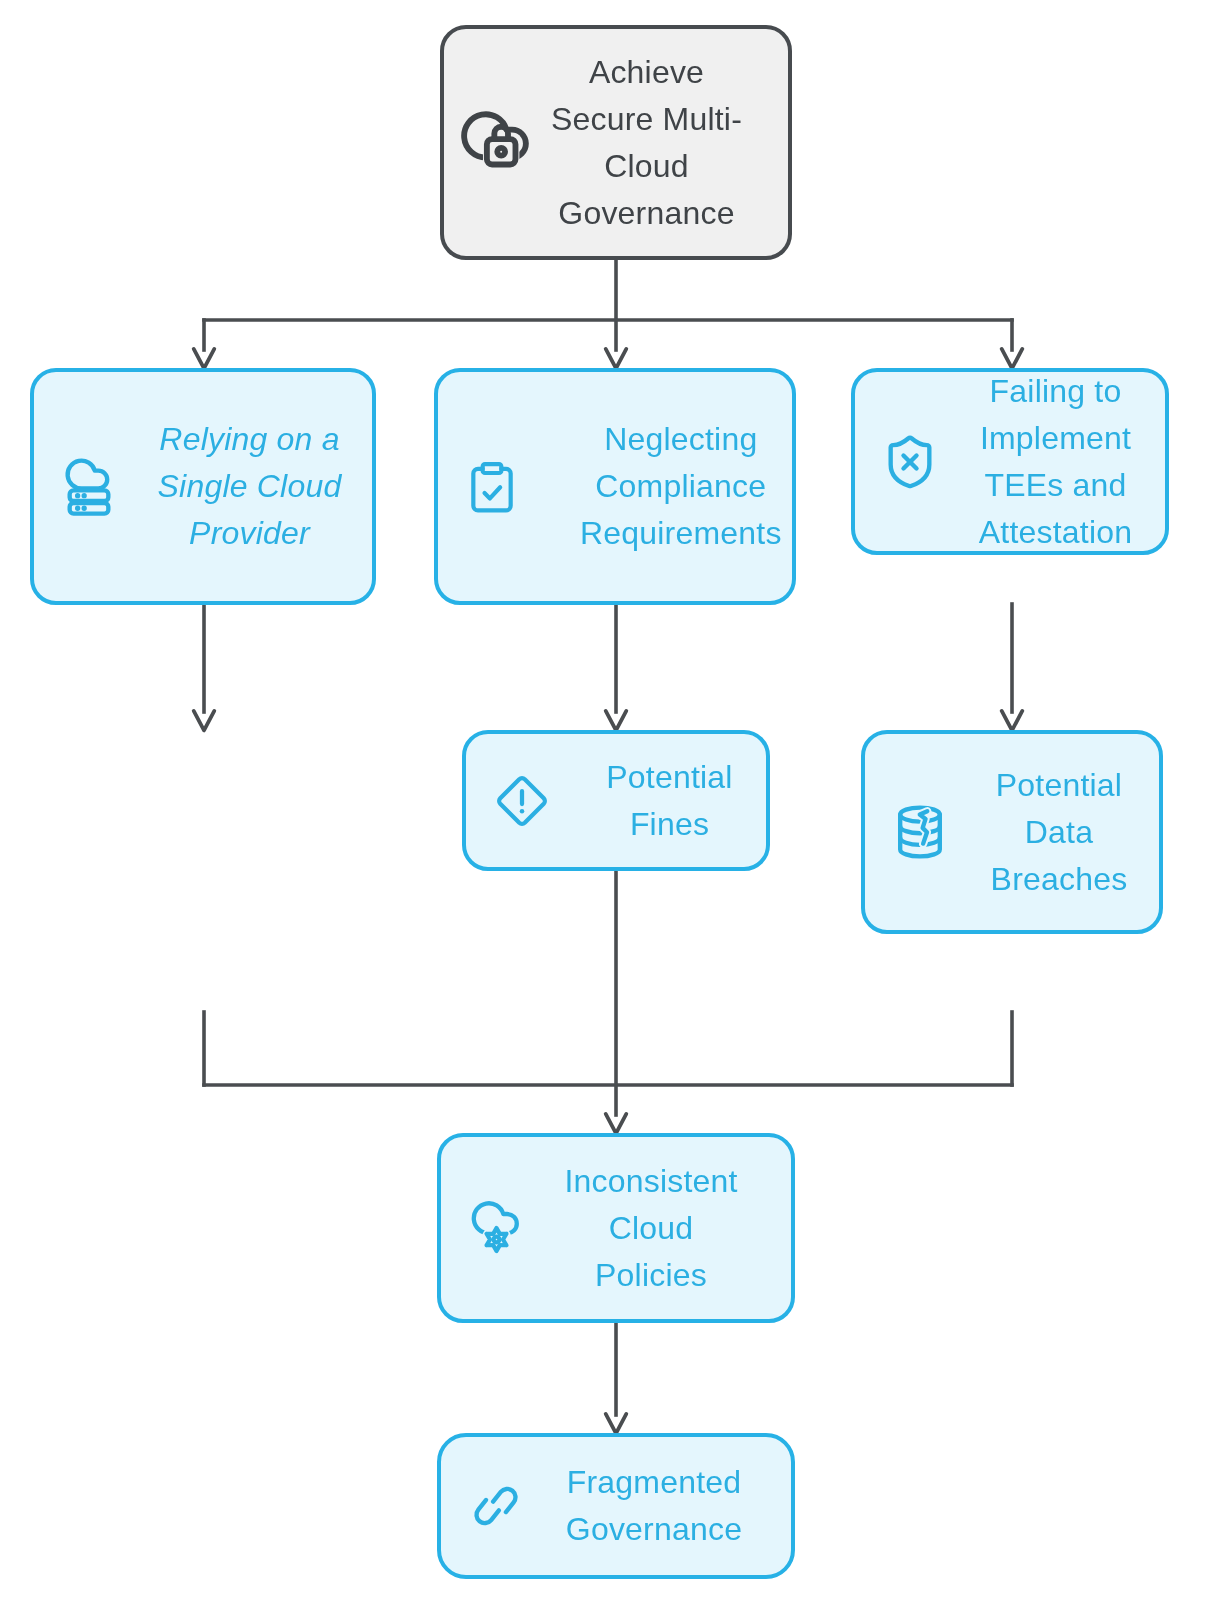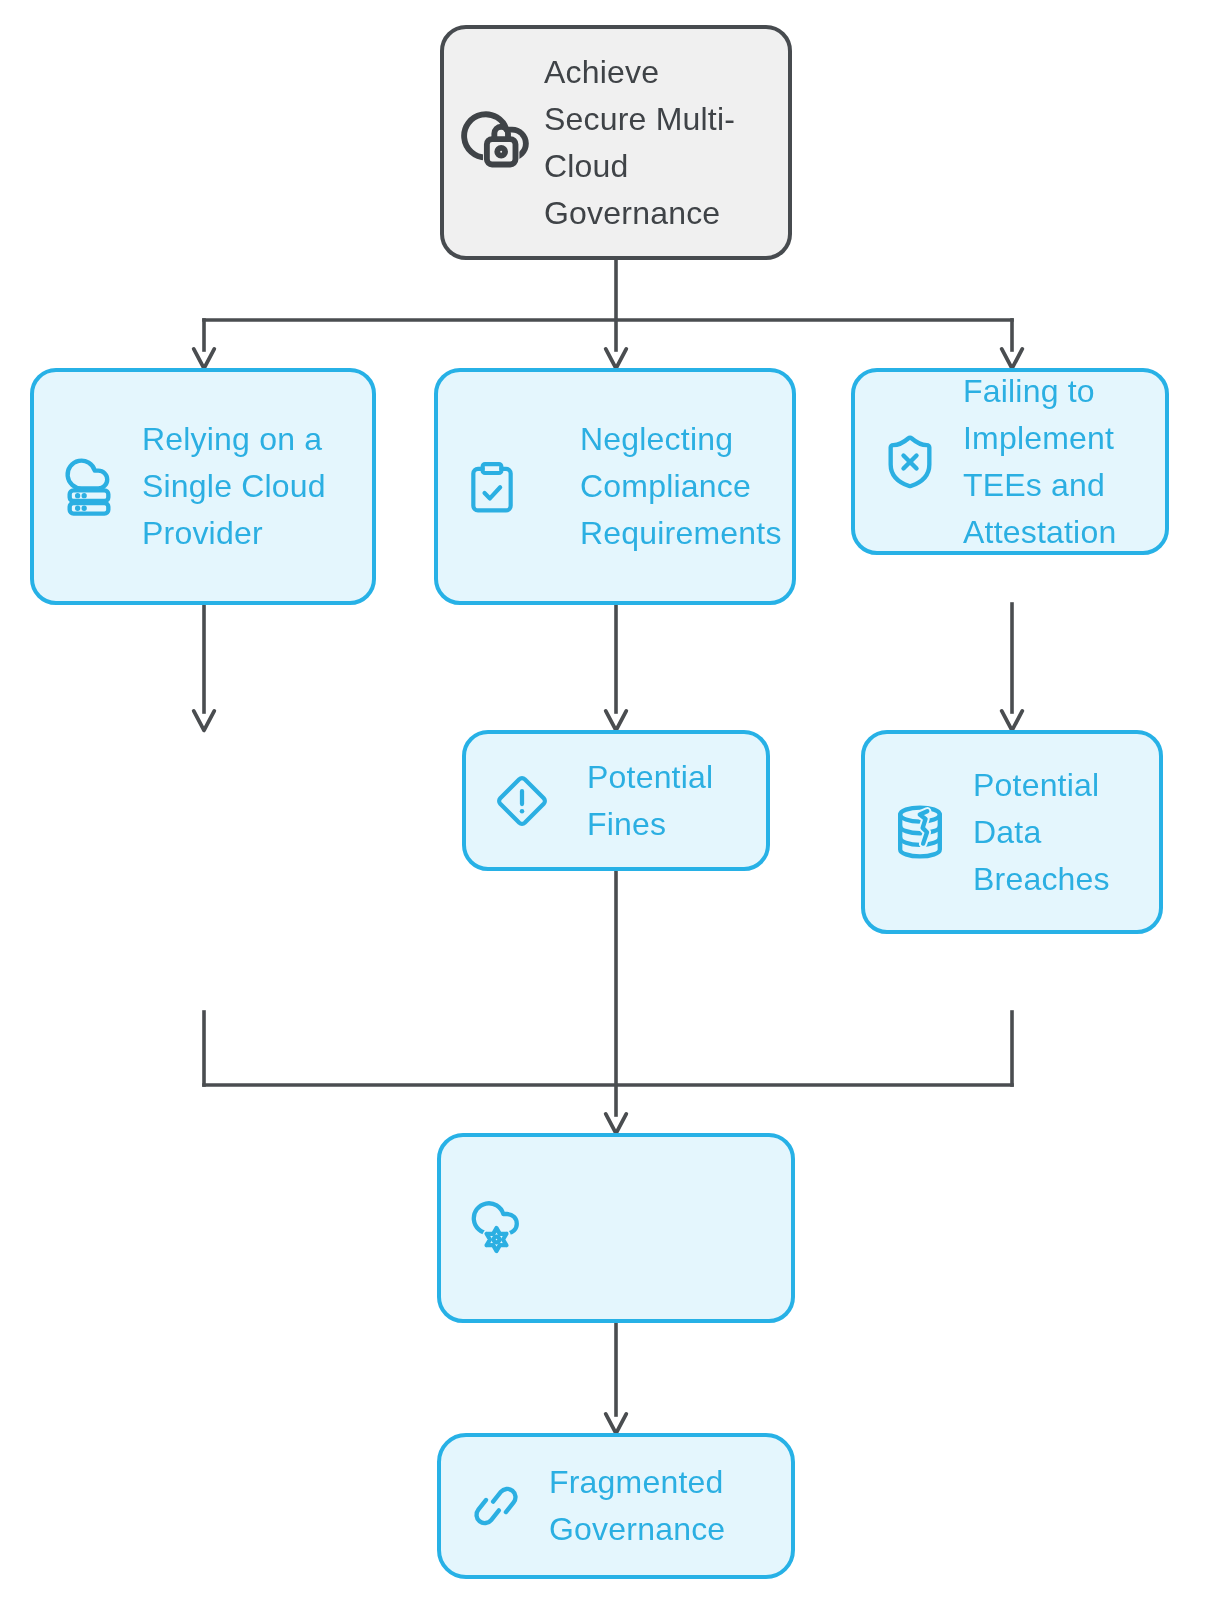--- a/index.html
+++ b/index.html
@@ -16,21 +16,21 @@
   .node.blue {
     background:#e4f6fd; border:4px solid #27b1e6; color:#2bafe2;
   }
   .node.gray {
     background:#f0f0f0; border:4px solid #474b4f; color:#3f4347;
   }
   .node .icon { flex:0 0 auto; display:flex; align-items:center; justify-content:center; }
   .node .icon svg { display:block; }
   .label {
     font-size:32px; line-height:47px; font-weight:500; letter-spacing:0.2px;
-    text-align:left;
+    text-align:center;
   }
   .root-node { padding-left:12px; gap:10px; }
 </style>
 </head>
 <body>
 
 <div class="canvas">
 
   <svg class="connectors" width="1212" height="1604" viewBox="0 0 1212 1604">
     <defs>
@@ -80,21 +80,21 @@
           <path d="M17.5 19H9a7 7 0 1 1 6.71-9h1.79a4.5 4.5 0 1 1 0 9Z"></path>
         </g>
         <rect x="4" y="13.4" width="16" height="4.4" rx="1.6"></rect>
         <rect x="4" y="18.6" width="16" height="4.4" rx="1.6"></rect>
         <circle cx="7.3" cy="15.6" r="0.55" fill="currentColor" stroke-width="1.1"></circle>
         <circle cx="10" cy="15.6" r="0.55" fill="currentColor" stroke-width="1.1"></circle>
         <circle cx="7.3" cy="20.8" r="0.55" fill="currentColor" stroke-width="1.1"></circle>
         <circle cx="10" cy="20.8" r="0.55" fill="currentColor" stroke-width="1.1"></circle>
       </svg>
     </span>
-    <div class="label" style="width:215px;">Relying on a Single Cloud Provider</div>
+    <div class="label" style="width:215px;font-style:italic;">Relying on a Single Cloud Provider</div>
   </div>
 
   <div class="node blue" style="left:434px; top:368px; width:362px; height:237px;">
     <span class="icon">
       <svg width="56" height="60" viewBox="0 0 24 24" fill="none" stroke="currentColor" stroke-width="1.8" stroke-linecap="round" stroke-linejoin="round">
         <path d="M16 4.2h2a2 2 0 0 1 2 2V20a2 2 0 0 1-2 2H6a2 2 0 0 1-2-2V6.2a2 2 0 0 1 2-2h2"></path>
         <rect x="8" y="2.2" width="8" height="3.8" rx="1"></rect>
         <path d="m8.8 14.6 2.3 2.3 4.4-4.8"></path>
       </svg>
     </span>
@@ -142,20 +142,21 @@
     <span class="icon">
       <svg width="60" height="60" viewBox="0 0 24 24" fill="none" stroke="currentColor" stroke-width="1.7" stroke-linecap="round" stroke-linejoin="round">
         <g transform="translate(1,-2.2) scale(0.86)" stroke-width="2">
           <path d="M17.5 19H9a7 7 0 1 1 6.71-9h1.79a4.5 4.5 0 1 1 0 9Z"></path>
         </g>
         <circle cx="11.8" cy="16.6" r="6" fill="#e4f6fd" stroke="none"></circle>
         <path d="M11.8 12 L13.1 14.35 L15.78 14.3 L14.4 16.6 L15.78 18.9 L13.1 18.85 L11.8 21.2 L10.5 18.85 L7.82 18.9 L9.2 16.6 L7.82 14.3 L10.5 14.35 Z"></path>
         <circle cx="11.8" cy="16.6" r="1.15"></circle>
       </svg>
     </span>
+    <div class="label" style="width:200px;">Inconsistent Cloud Policies</div>
   </div>
 
   <div class="node blue" style="left:437px; top:1433px; width:358px; height:146px;border-radius:29px;">
     <span class="icon">
       <svg width="58" height="58" viewBox="0 0 24 24" fill="none" stroke="currentColor" stroke-width="1.8" stroke-linecap="round" stroke-linejoin="round">
         <path d="M10.8 10.2 L14 6.2 a3.4 3.4 0 0 1 5.3 4.3 L16.1 14.5"></path>
         <path d="M13.2 13.8 L10 17.8 a3.4 3.4 0 0 1 -5.3 -4.3 L7.9 9.5"></path>
       </svg>
     </span>
     <div class="label" style="width:210px;">Fragmented Governance</div>

